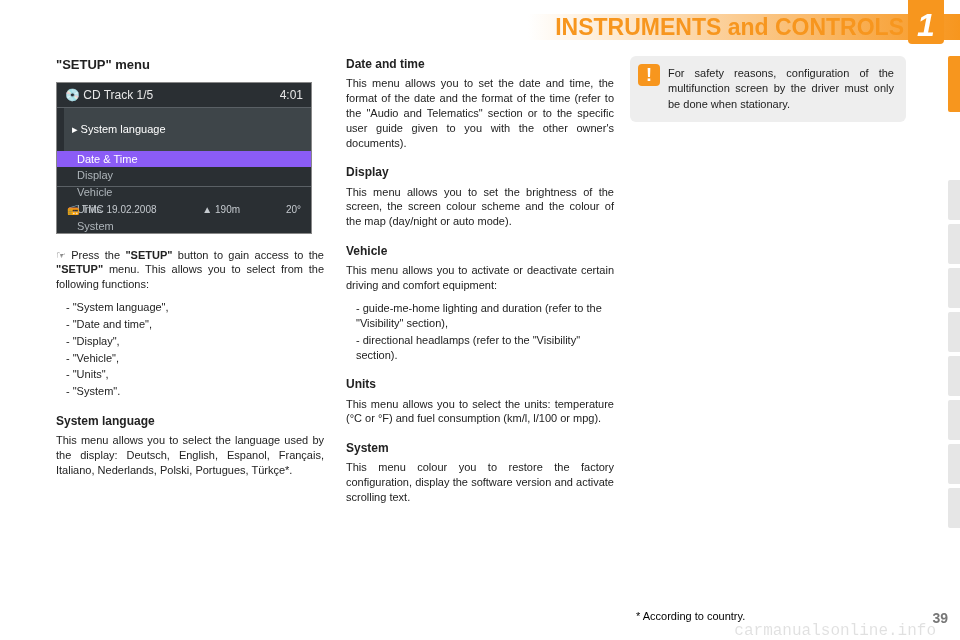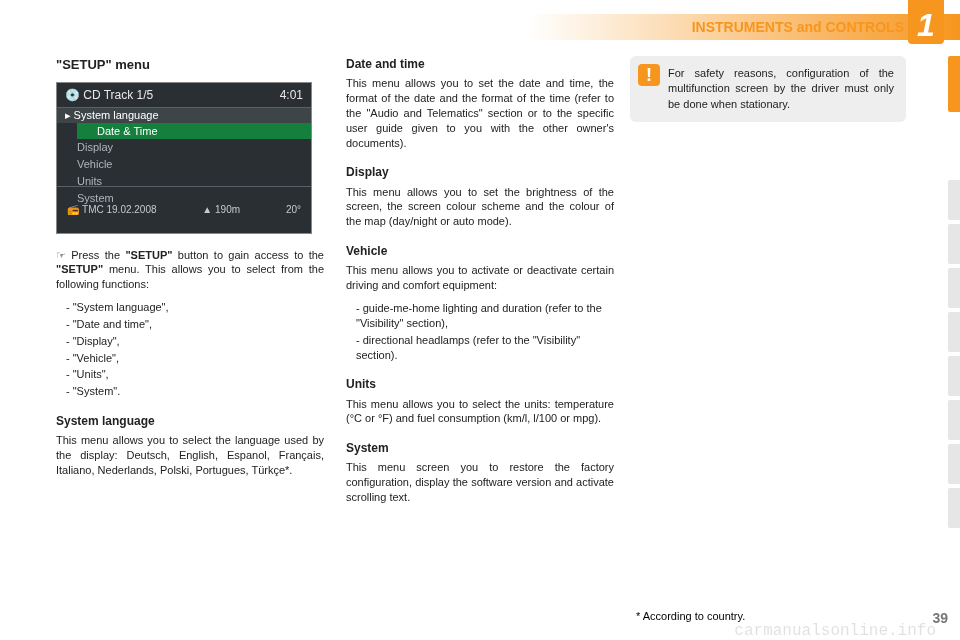--- a/index.html
+++ b/index.html
@@ -10,21 +10,21 @@
   .header-band {
     position: absolute;
     top: 14px; left: 0; right: 0;
     height: 26px;
     background: linear-gradient(to right, #fff 0%, #fff 55%, #f7961e 100%);
     display: flex; align-items: center; justify-content: flex-end;
     padding-right: 56px;
   }
   .header-title {
     font-weight: bold;
-    font-size: 14px;
+    font-size: 23px;
     color: #f7961e;
   }
   .chapter-box {
     position: absolute;
     top: 0; right: 16px;
     width: 36px; height: 44px;
     background: #f7961e;
     color: #fff;
     font-size: 32px;
     font-weight: bold;
@@ -68,26 +68,27 @@
   }
   .scr-top {
     display: flex; justify-content: space-between;
     padding: 4px 8px;
     border-bottom: 1px solid #5a6065;
     font-size: 12px;
     color: #e8e8e8;
   }
   .scr-menu-header {
     background: #3e4549;
-    padding: 0 8px;
+    padding: 14px 8px;
     color: #fff;
     font-size: 11px;
+    margin-left: 7px;
   }
   .scr-item { padding: 1px 20px; color: #aeb5ba; }
-  .scr-item.sel { background: #15803d; color: #fff; margin-left: 20px; }
+  .scr-item.sel { background: #8b5cf6; color: #fff; }
   .scr-bottom {
     position: absolute; left: 0; right: 0; bottom: 0;
     display: flex; justify-content: space-between;
     padding: 16px 10px;
     font-size: 10px;
     border-top: 1px solid #5a6065;
     color: #c5cacf;
   }
 
   
@@ -214,21 +215,21 @@
     <p>This menu allows you to activate or deactivate certain driving and comfort equipment:</p>
     <div class="sublist">
       <div>-  guide-me-home lighting and duration (refer to the "Visibility" section),</div>
       <div>-  directional headlamps (refer to the "Visibility" section).</div>
     </div>
 
     <h4>Units</h4>
     <p>This menu allows you to select the units: temperature (°C or °F) and fuel consumption (km/l, l/100 or mpg).</p>
 
     <h4>System</h4>
-    <p>This menu screen you to restore the factory configuration, display the software version and activate scrolling text.</p>
+    <p>This menu colour you to restore the factory configuration, display the software version and activate scrolling text.</p>
   </div>
 </div>
 
 <div class="callout">
   <div class="exc">!</div>
   <span>For safety reasons, configuration of the multifunction screen by the driver must only be done when stationary.</span>
 </div>
 
 <div class="edge-tabs">
   <div class="tab first"></div>

